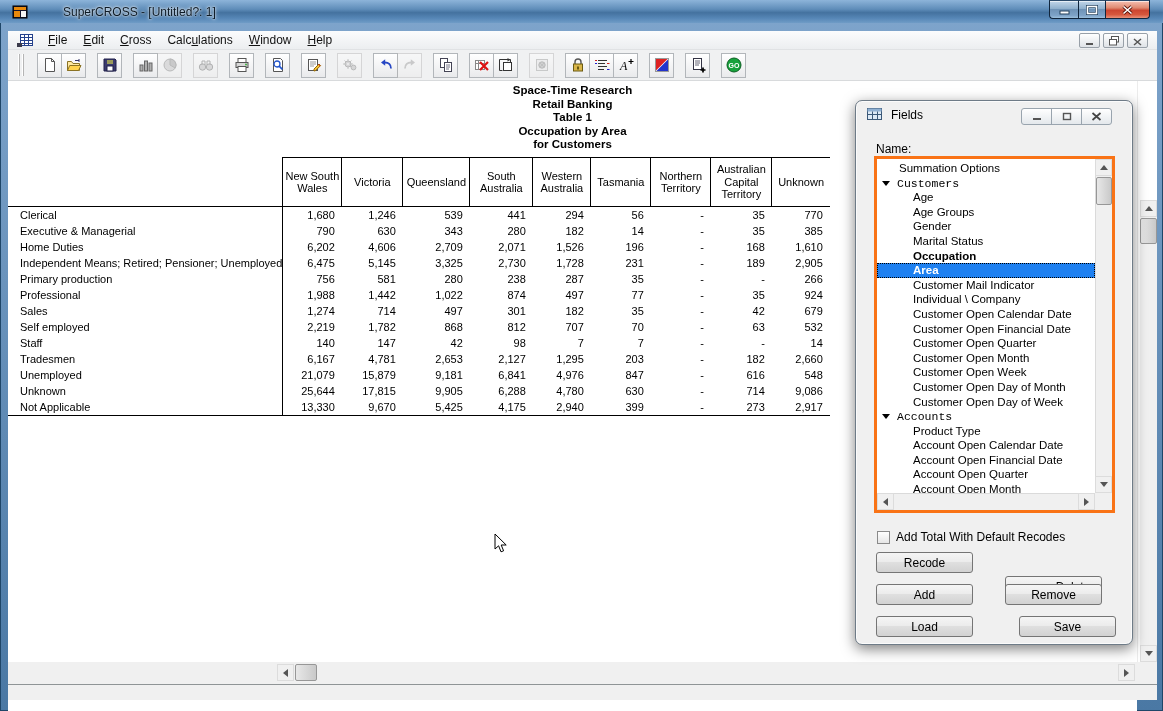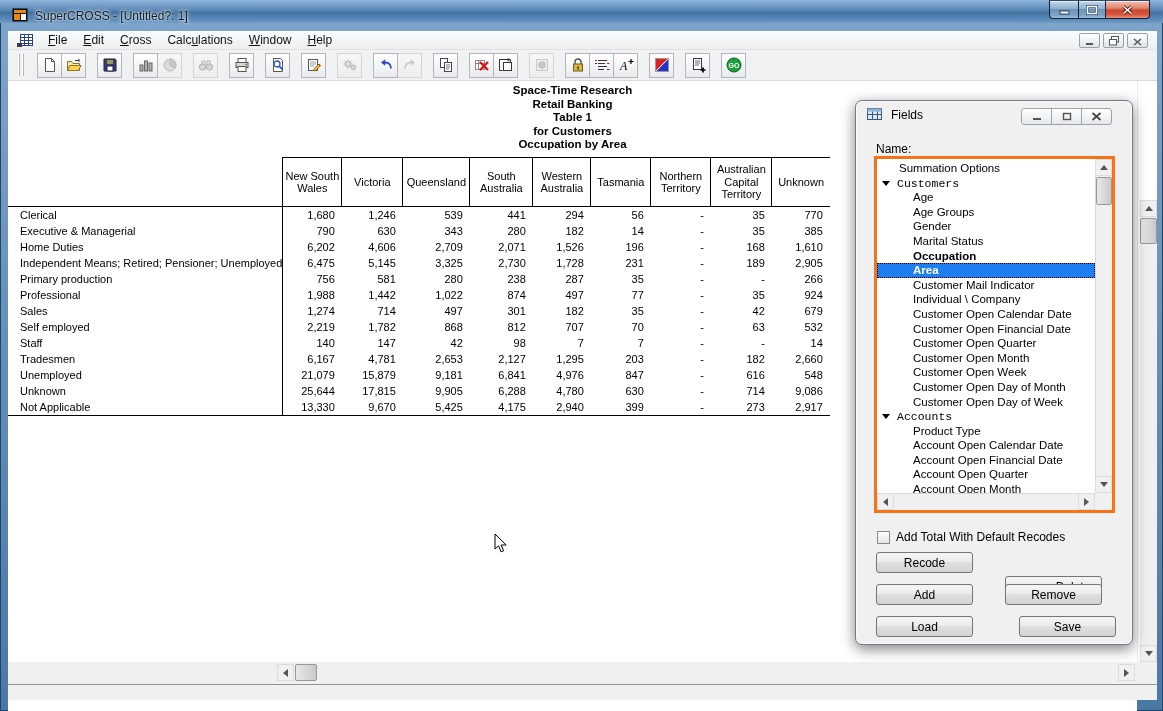--- a/index.html
+++ b/index.html
@@ -6,21 +6,21 @@
   html,body { width:1163px; height:711px; }
   body { font-family:"Liberation Sans", sans-serif; overflow:hidden; background:#333; }
 
   .window { position:relative; width:1163px; height:711px;
     background:linear-gradient(180deg,#7fa5cc,#4a78a4);
     box-shadow:inset 0 0 0 1px #1f4668; overflow:hidden; }
 
   
   .titlebar { position:absolute; left:0; top:0; width:100%; height:23px;
     background:linear-gradient(180deg,#8db4d9 0%,#5f8db9 40%,#44729f 55%,#5787b7 80%,#6f9cc6 100%);
-    display:flex; align-items:flex-end; padding-left:12px; }
+    display:flex; align-items:center; padding-left:12px;gap:28px; }
   .app-icon { width:16px; height:16px; margin-right:7px; }
   .title-text { font-size:12px; color:#0d1a26;
     text-shadow:0 0 4px rgba(255,255,255,.95),0 0 2px rgba(255,255,255,.95); }
   .caption-buttons { position:absolute; top:0; right:13px; display:flex; }
   .cap { height:19px; border:1px solid #10253c; border-top-color:#2a4a6b;
     display:flex; align-items:center; justify-content:center;
     background:linear-gradient(#c3d7ea,#8fb0cd 45%,#6f93b7 50%,#7ea3c8 85%,#9cc0dd);
     box-shadow:inset 0 1px 0 rgba(255,255,255,.6); }
   .cap.min { width:29px; border-right:none; border-bottom-left-radius:4px; }
   .cap.max { width:27px; border-right:none; }
@@ -388,22 +388,22 @@
           </span>
         </div>
       </div>
   </div>
 
   <div class="content">
     <div class="report-title">
         <div class="rt-line">Space-Time Research</div>
         <div class="rt-line">Retail Banking</div>
         <div class="rt-line">Table 1</div>
+        <div class="rt-line">Occupation by Area</div>
         <div class="rt-line">for Customers</div>
-        <div class="rt-line">Occupation by Area</div>
       </div>
     <div id="tablehost">
         <table class="crosstab">
           <colgroup>
             <col style="width: 267px;">
             <col style="width: 59px;">
             <col style="width: 61px;">
             <col style="width: 67px;">
             <col style="width: 63px;">
             <col style="width: 58px;">

